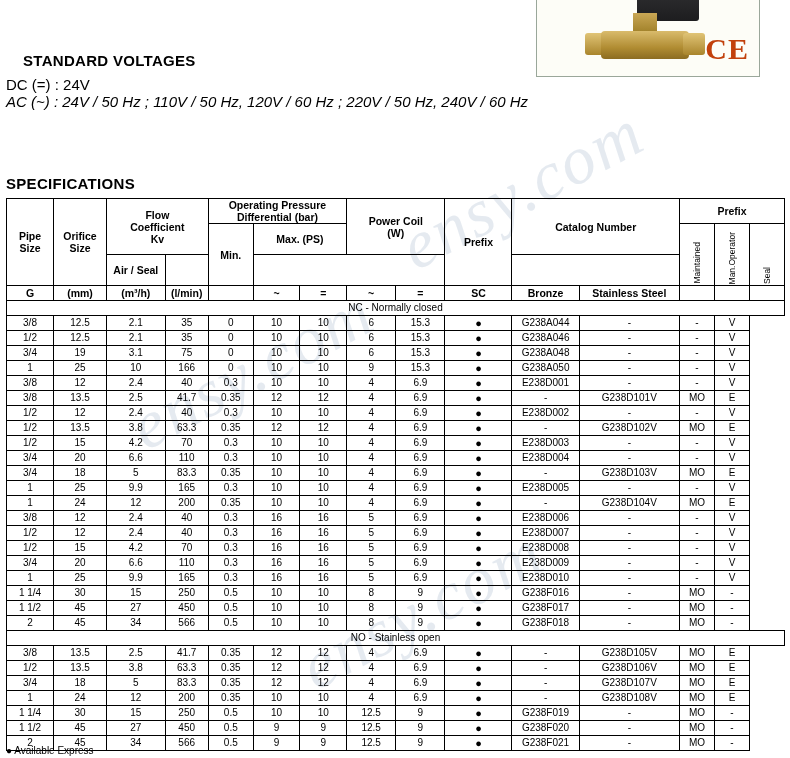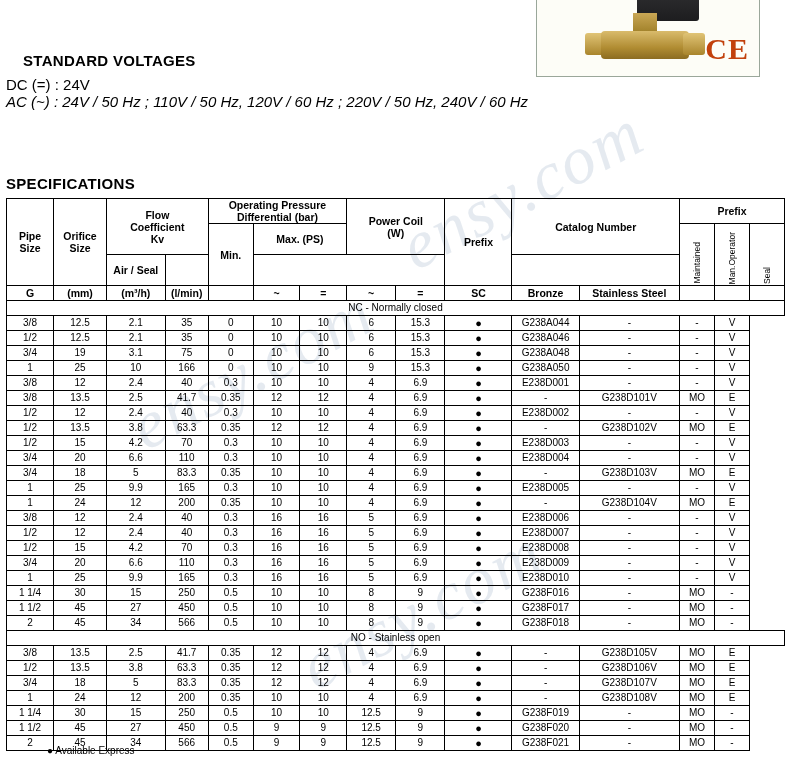--- a/index.html
+++ b/index.html
@@ -140,21 +140,20 @@
     display:flex;
     align-items:flex-end;
     justify-content:center;
     padding-bottom:1px;
   }
   td.dot{font-size:11px;}
   .footnote{
     position:absolute;
     left:6px;top:745px;
     font-size:10px;
-    margin-left:41px;
   }
   .c-narrow{width:34px;}
 </style>
 </head>
 <body>
 
 <div class="photo-block">
   <div class="valve">
     <div class="coil"></div>
     <div class="neck"></div>

